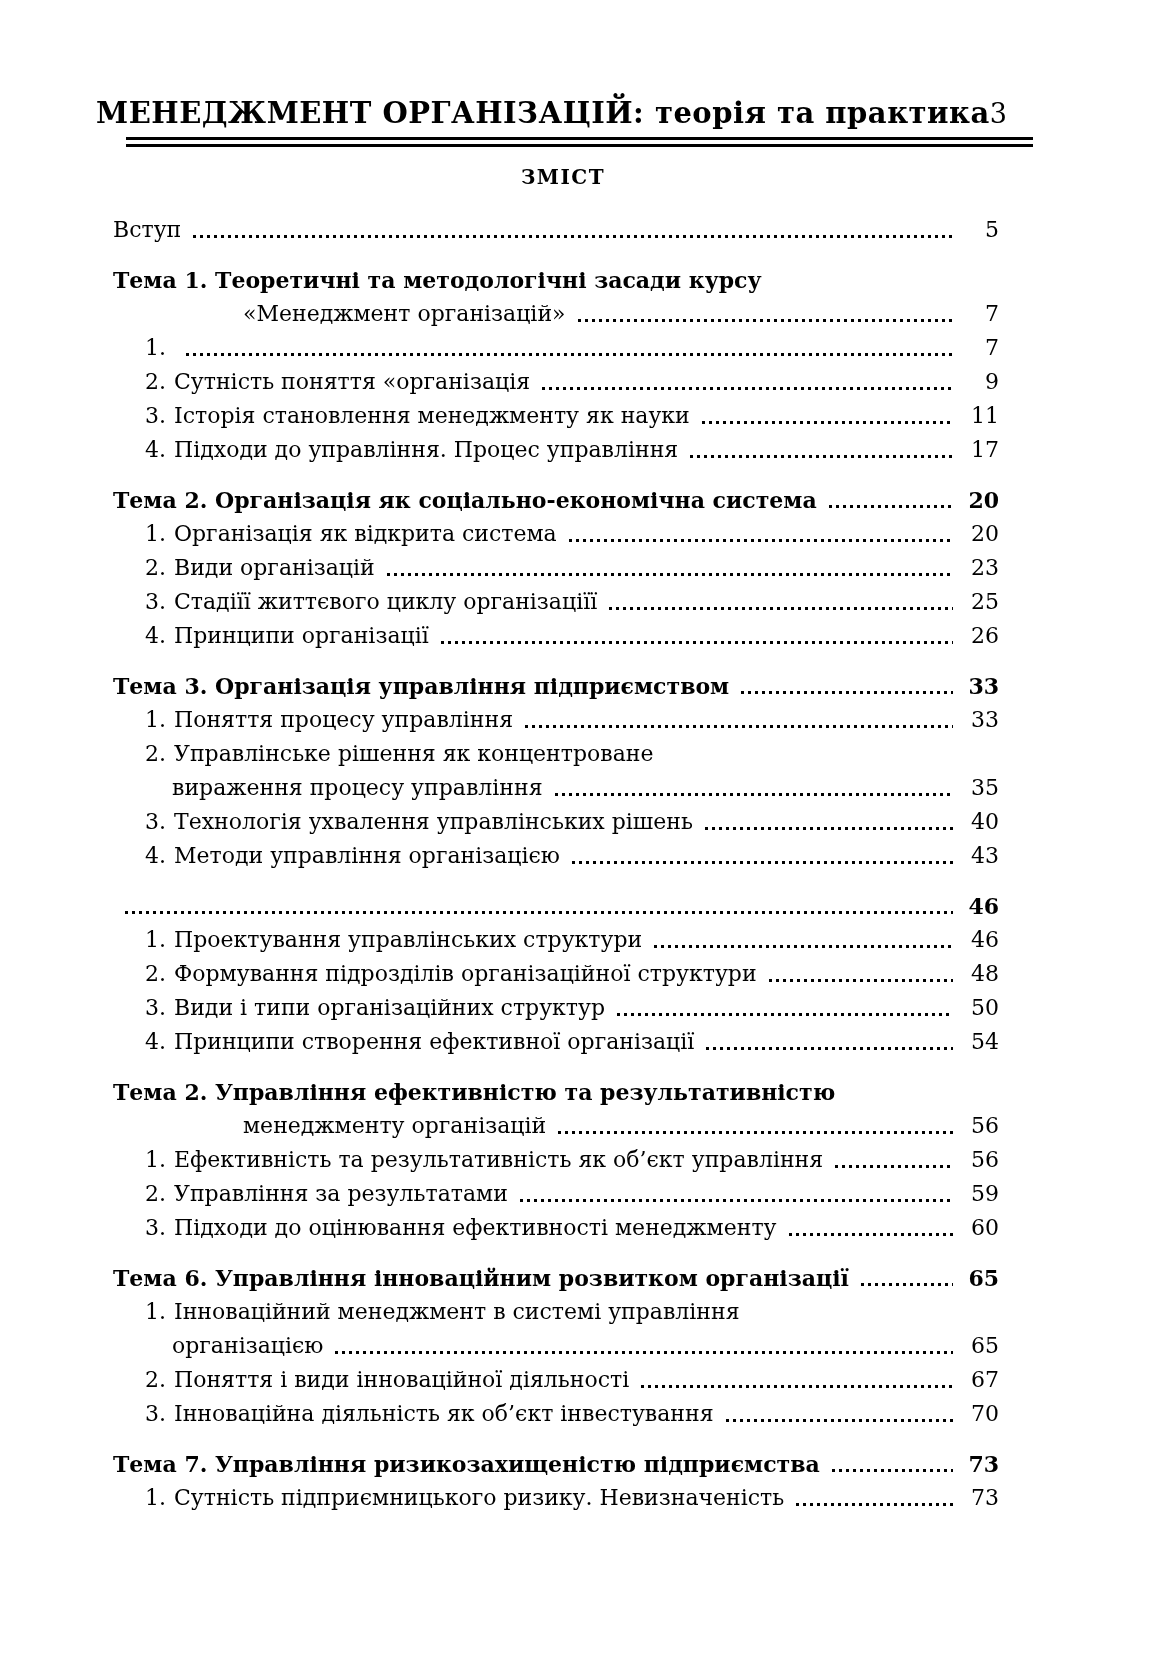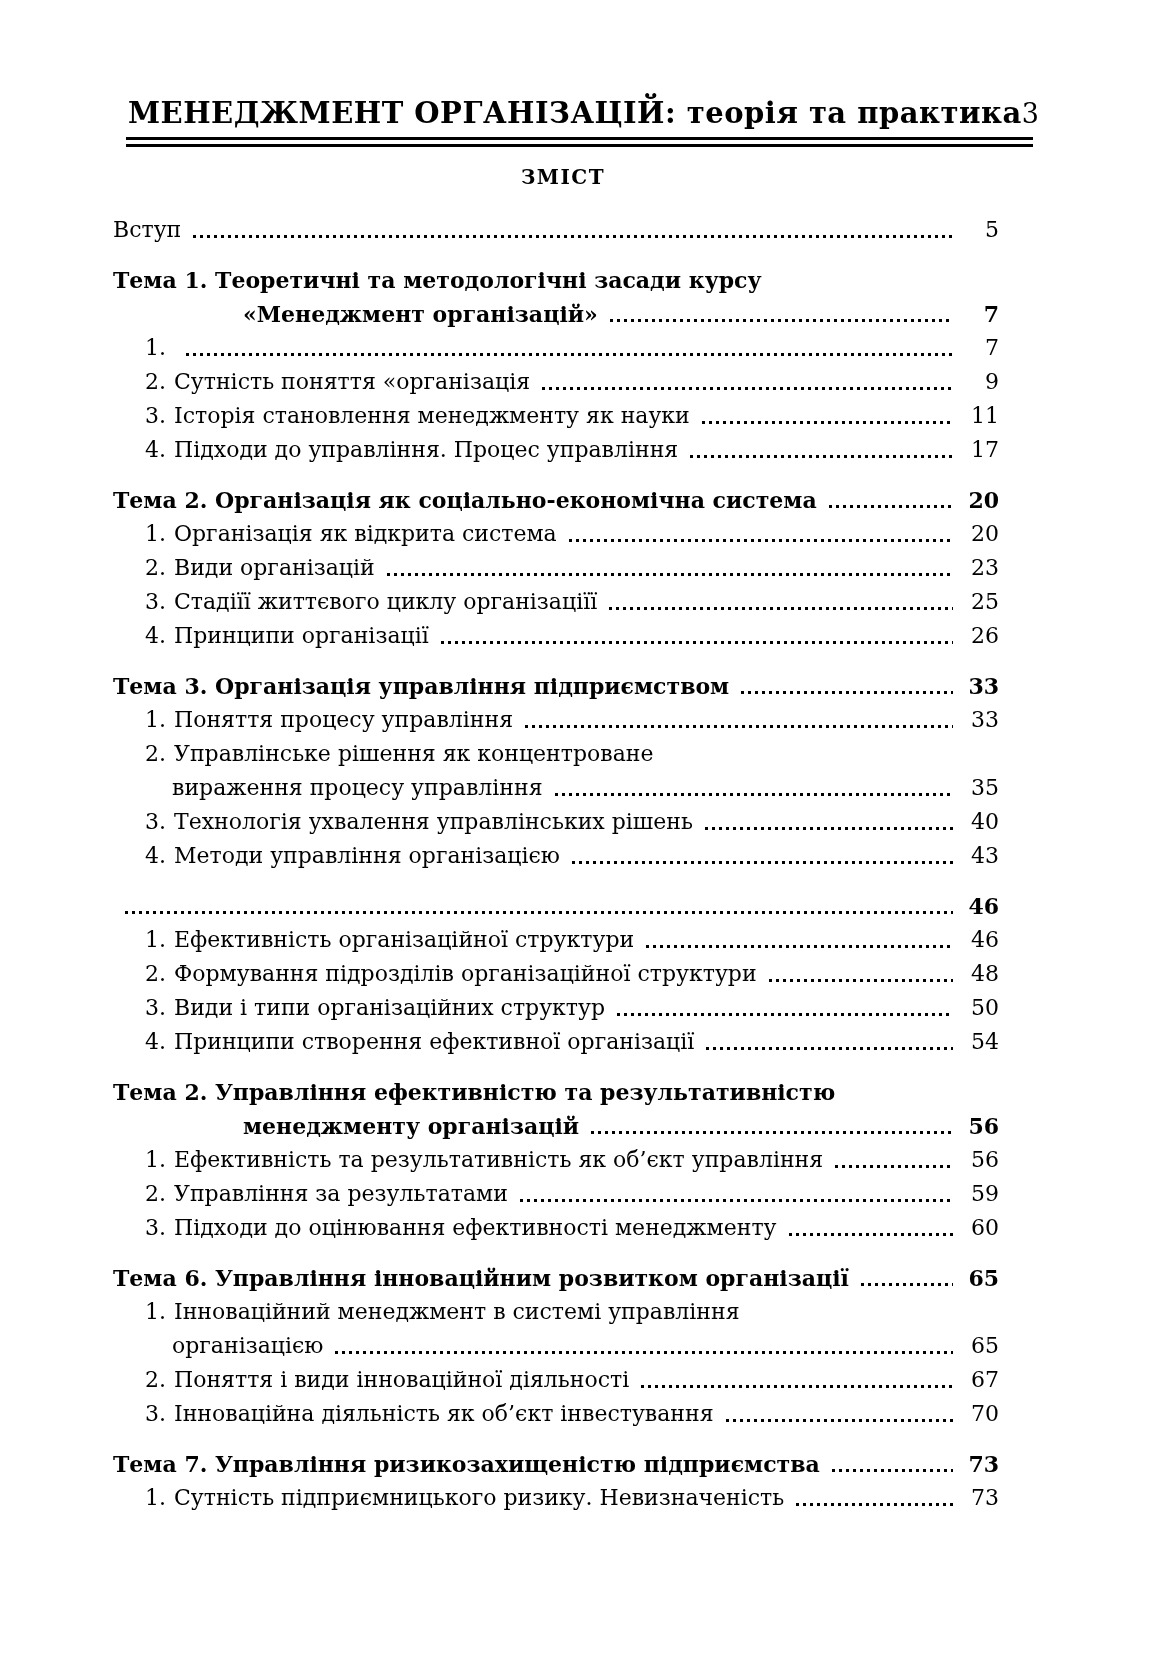--- a/index.html
+++ b/index.html
@@ -6,21 +6,21 @@
   .sheet{
     position:relative;
     width:1158px;height:1654px;
     background:#ffffff;color:#000;
     font-family:"DejaVu Serif","Liberation Serif",serif;
     overflow:hidden;
     box-sizing:border-box;
   }
   .content{padding:96px 145px 0 113px;box-sizing:border-box;}
   
-  .runhead{display:flex;align-items:baseline;justify-content:space-between;}
+  .runhead{display:flex;align-items:baseline;justify-content:flex-end;}
   .book-title{
     font-weight:bold;font-size:29px;letter-spacing:.5px;
     padding-left:15px;white-space:nowrap;
   }
   .folio{font-size:27px;padding-right:6px;}
   .double-rule{
     margin-top:7px;height:4px;
     border-top:3px solid #000;border-bottom:3px solid #000;
     margin-left:13px;margin-right:-20px;
   }
@@ -41,21 +41,21 @@
     margin:0 10px 0 8px;
     background-image:radial-gradient(circle,#000 1.5px,rgba(0,0,0,0) 1.9px);
     background-size:7px 7px;
     background-repeat:repeat-x;
     background-position:2px 20px;
   }
   .pg{flex:none;min-width:36px;text-align:right;}
   .item{padding-left:32px;}
   .item-cont{padding-left:59px;}
   .theme{font-weight:bold;margin-top:16px;}
-  .theme-cont{font-weight:bold;padding-left:130px;justify-content:flex-end;}
+  .theme-cont{font-weight:normal;padding-left:130px;justify-content:flex-end;}
   .plain{}
 </style>
 </head>
 <body>
 
 <div class="sheet">
   <div class="content">
 
     <div class="runhead">
       <span class="book-title">МЕНЕДЖМЕНТ ОРГАНІЗАЦІЙ: теорія та практика</span>
@@ -167,21 +167,21 @@
           <span class="leader"></span>
           <span class="pg">43</span>
         </div>
 
       <div class="row theme">
           <span class="leader"></span>
           <span class="pg">46</span>
         </div>
       <div class="row item">
           <span class="num">1.</span>
-          <span class="txt">Ефективність організаційної структури</span>
+          <span class="txt">Проектування управлінських структури</span>
           <span class="leader"></span>
           <span class="pg">46</span>
         </div>
       <div class="row item">
           <span class="num">2.</span>
           <span class="txt">Формування підрозділів організаційної структури</span>
           <span class="leader"></span>
           <span class="pg">48</span>
         </div>
       <div class="row item">

